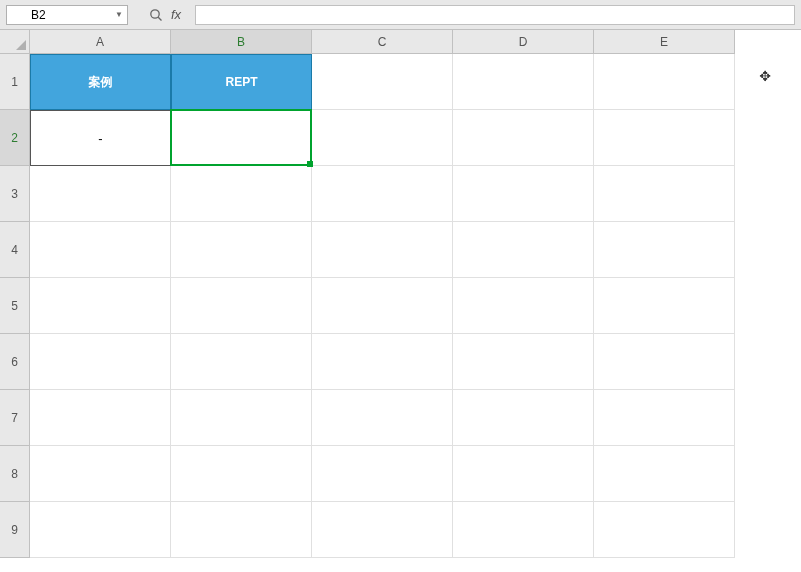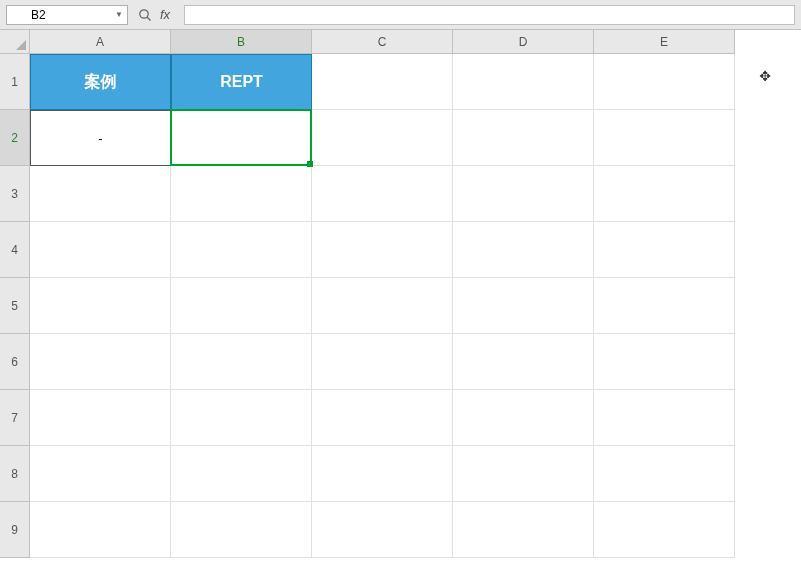--- a/index.html
+++ b/index.html
@@ -13,21 +13,21 @@
       overflow: hidden;
       position: relative;
     }
     .toolbar {
       height: 30px;
       background: #e8e8e8;
       border-bottom: 1px solid #c0c0c0;
       display: flex;
       align-items: center;
       padding: 0 6px;
-      gap: 8px;
+      gap: 19px;
     }
     .name-box {
       width: 122px;
       height: 20px;
       background: #fff;
       border: 1px solid #b0b0b0;
       display: flex;
       align-items: center;
       padding: 0 4px 0 24px;
       position: relative;
@@ -154,21 +154,21 @@
       border-bottom: 1px solid #e0e0e0;
       display: flex;
       align-items: center;
       justify-content: center;
       font-size: 13px;
     }
     .header-cell {
       background: #42a5dd;
       color: #fff;
       font-weight: bold;
-      font-size: 16px;
+      font-size: 12px;
       border: 1px solid #1a7aa8;
     }
     .box-border {
       border: 1px solid #555;
     }
     .selection {
       position: absolute;
       border: 2px solid #00a32e;
       pointer-events: none;
       z-index: 5;

